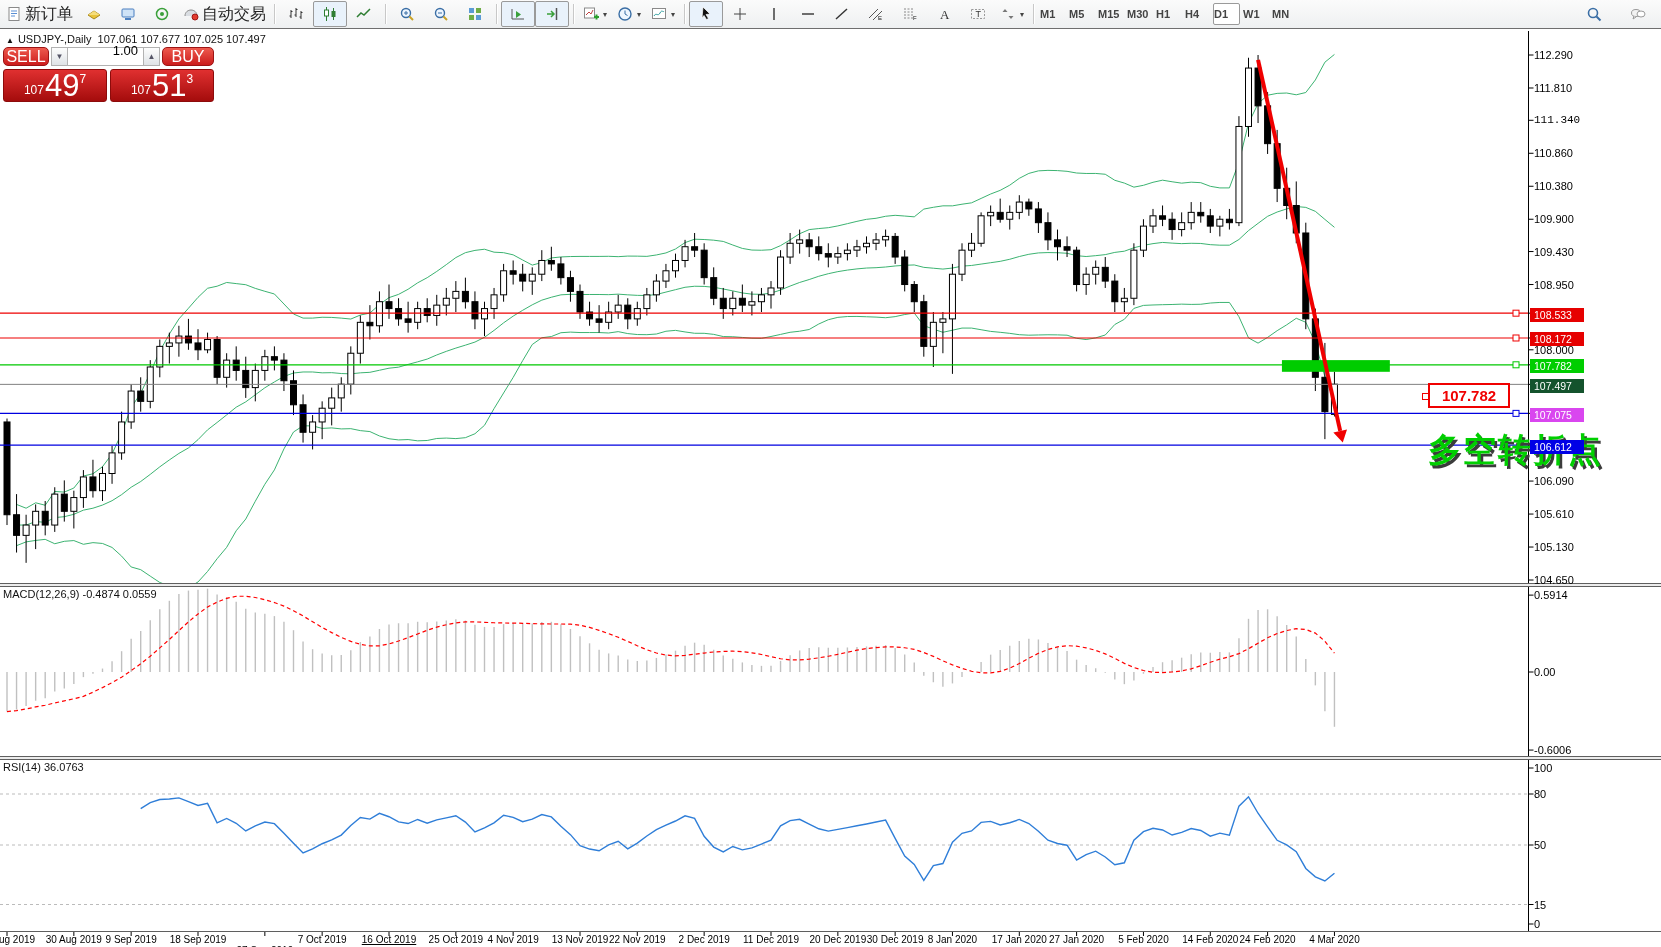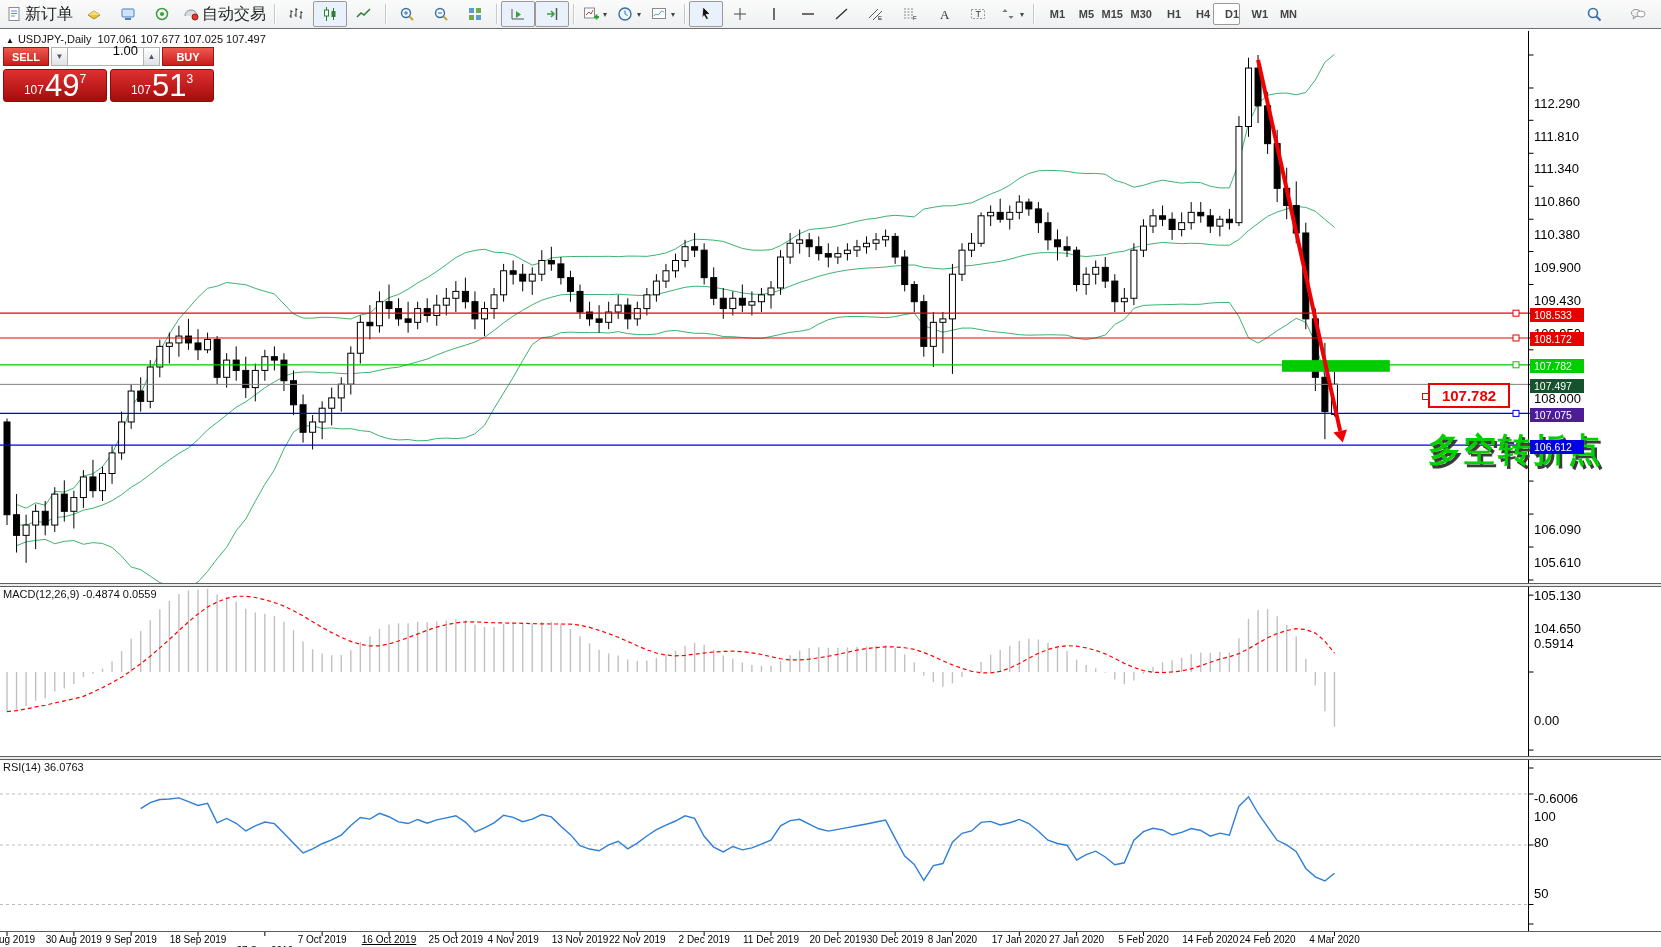--- a/index.html
+++ b/index.html
@@ -9,53 +9,53 @@
   #toolbar{position:absolute;left:0;top:0;width:1661px;height:29px;
     background:linear-gradient(#fbfbfb,#eef0f1);border-bottom:1px solid #6e6e6e;
     display:flex;align-items:center;padding-left:2px;box-sizing:border-box;}
   .tb-btn{height:24px;min-width:26px;display:flex;align-items:center;justify-content:center;
     gap:3px;padding:0 3px;border:1px solid transparent;border-radius:2px;color:#222;
     font-size:12px;white-space:nowrap;cursor:default;}
   .tb-btn.active{border:1px solid #9a9a9a;background:#e9f2fb;}
   .tb-btn .lbl{font-size:16px;}
   .tb-sep{width:1px;height:20px;background:#c8c8c8;margin:0 4px;box-shadow:1px 0 0 #fff;}
   .tb-dd{font-size:8px;color:#444;margin-left:1px;}
-  .tf-btn{height:20px;min-width:25px;display:flex;align-items:center;justify-content:flex-end;
+  .tf-btn{height:20px;min-width:25px;display:flex;align-items:center;justify-content:flex-start;
     font-size:11px;font-weight:bold;color:#444;border:1px solid transparent;border-radius:2px;margin:0 1px;}
   .tf-btn.active{border:1px solid #9a9a9a;background:#fff;}
   #tb-right{position:absolute;right:6px;top:2px;display:flex;gap:10px;align-items:center;height:24px;}
   
   #chartwin{position:absolute;left:0;top:30px;width:1661px;height:703px;background:#fff;}
   #chart-title{position:absolute;left:6px;top:3px;font-size:11px;color:#111;z-index:6;}
   #chart-title .arr{font-size:8px;margin-right:4px;}
   #plot{position:absolute;left:0;top:0;z-index:1;}
   
   #ocw{position:absolute;left:3px;top:17px;width:216px;z-index:7;font-family:"Liberation Sans",sans-serif;}
   #ocw .row1{display:flex;height:19px;}
   .red-btn{background:linear-gradient(#ee5a4e,#cb1c1c);color:#fff;border:1px solid #9d1414;
-    border-radius:0;font-size:11px;font-weight:bold;display:flex;align-items:center;justify-content:center;}
+    border-radius:5px;font-size:16px;font-weight:normal;display:flex;align-items:center;justify-content:center;}
   #sell-btn{width:44px;}
   #buy-btn{width:50px;}
   .vol-wrap{display:flex;margin:0 2px;}
   .vol-step{width:15px;background:linear-gradient(#fdfdfd,#dfe3e6);border:1px solid #b2b2b2;
     display:flex;align-items:center;justify-content:center;font-size:8px;color:#556;}
   #vol-field{width:70px;background:#fff;border:1px solid #b2b2b2;border-left:none;border-right:none;
     font-size:13px;text-align:right;padding:0 5px 13px 0;display:flex;align-items:center;justify-content:flex-end;}
   #ocw .row2{display:flex;margin-top:3px;gap:3px;}
   .px-panel{width:104px;height:33px;border-radius:3px;border:1px solid #8d0b0b;
     background:linear-gradient(#e03030,#a40c0c);color:#fff;display:flex;align-items:flex-end;
     justify-content:center;padding-bottom:1px;box-sizing:border-box;}
   .px-panel .pfx{font-size:12px;line-height:20px;margin-right:1px;}
   .px-panel .big{font-size:31px;line-height:29px;}
   .px-panel .sup{font-size:12px;line-height:12px;align-self:flex-start;margin-top:3px;}
   
   .panel-sep{position:absolute;left:0;width:1661px;height:2px;background:#ececec;
     border-top:1px solid #5f5f5f;border-bottom:1px solid #5f5f5f;z-index:4;}
   
-  .ax-lbl{position:absolute;left:1534px;font-size:13px;color:#000;height:13px;line-height:13px;z-index:5;margin-top:48px;}
+  .ax-lbl{position:absolute;left:1534px;font-size:11px;color:#000;height:13px;line-height:13px;z-index:5;}
   .ax-tag{position:absolute;left:1530px;width:54px;height:14px;line-height:14px;color:#fff;
     font-size:10.5px;padding-left:4px;box-sizing:border-box;z-index:6;}
   .ind-lbl{position:absolute;left:3px;font-size:11px;color:#111;z-index:5;}
   .date-lbl{position:absolute;width:70px;margin-left:-35px;text-align:center;font-size:10px;color:#000;
     top:904px;z-index:5;white-space:nowrap;}
   
   #annot{position:absolute;left:1428px;top:398px;z-index:3;font-size:33px;font-weight:bold;
     letter-spacing:2px;color:#00cf00;text-shadow:2.5px 2.5px 0 #3c3c3c;white-space:nowrap;}
   #price-box{position:absolute;left:1428px;top:353px;width:78px;height:21px;z-index:6;
     border:2px solid #f00000;background:#fff;color:#f00000;font-size:15px;font-weight:bold;
@@ -836,36 +836,36 @@
         <span>107.782</span>
       </div>
 
     <div class="ind-lbl" style="top:558px"><span>MACD(12,26,9)</span>&nbsp;<span>-0.4874 0.0559</span></div>
     <div class="ind-lbl" style="top:731px"><span>RSI(14)</span>&nbsp;<span>36.0763</span></div>
 
     <div class="panel-sep" style="top:553px"></div>
     <div class="panel-sep" style="top:726px"></div>
   <div class="ax-lbl" style="top: 19px;">112.290</div>
       <div class="ax-lbl" style="top: 51.9856px;">111.810</div>
-      <div class="ax-lbl" style="top: 84.284px;">111.340</div>
+      <div class="ax-lbl" style="top: 84.284px; font-family: Liberation Mono, monospace;">111.340</div>
       <div class="ax-lbl" style="top: 117.27px;">110.860</div>
       <div class="ax-lbl" style="top: 150.255px;">110.380</div>
       <div class="ax-lbl" style="top: 183.241px;">109.900</div>
       <div class="ax-lbl" style="top: 215.539px;">109.430</div>
       <div class="ax-lbl" style="top: 248.525px;">108.950</div>
       <div class="ax-lbl" style="top: 313.809px;">108.000</div>
       <div class="ax-lbl" style="top: 445.064px;">106.090</div>
       <div class="ax-lbl" style="top: 478.05px;">105.610</div>
       <div class="ax-lbl" style="top: 511.035px;">105.130</div>
       <div class="ax-lbl" style="top: 544.021px;">104.650</div>
       <div class="ax-tag" style="top: 277.681px; background: rgb(230, 0, 0);">108.533</div>
       <div class="ax-tag" style="top: 302.489px; background: rgb(230, 0, 0);">108.172</div>
       <div class="ax-tag" style="top: 329.29px; background: rgb(0, 206, 0);">107.782</div>
       <div class="ax-tag" style="top: 348.875px; background: #14532d;">107.497</div>
-      <div class="ax-tag" style="top: 377.875px; background: #4c1d95;">107.075</div>
+      <div class="ax-tag" style="top: 377.875px; background: #d946ef;">107.075</div>
       <div class="ax-tag" style="top: 409.692px; background: rgb(0, 0, 230);">106.612</div>
       <div class="ax-lbl" style="top: 559.118px;">0.5914</div>
       <div class="ax-lbl" style="top: 636px;">0.00</div>
       <div class="ax-lbl" style="top: 714.078px;">-0.6006</div>
       <div class="ax-lbl" style="top: 732px;">100</div>
       <div class="ax-lbl" style="top: 758px;">80</div>
       <div class="ax-lbl" style="top: 809px;">50</div>
       <div class="ax-lbl" style="top: 868.5px;">15</div>
       <div class="ax-lbl" style="top: 888px;">0</div>
       <div class="date-lbl" style="left: 7px;">21 Aug 2019</div>

